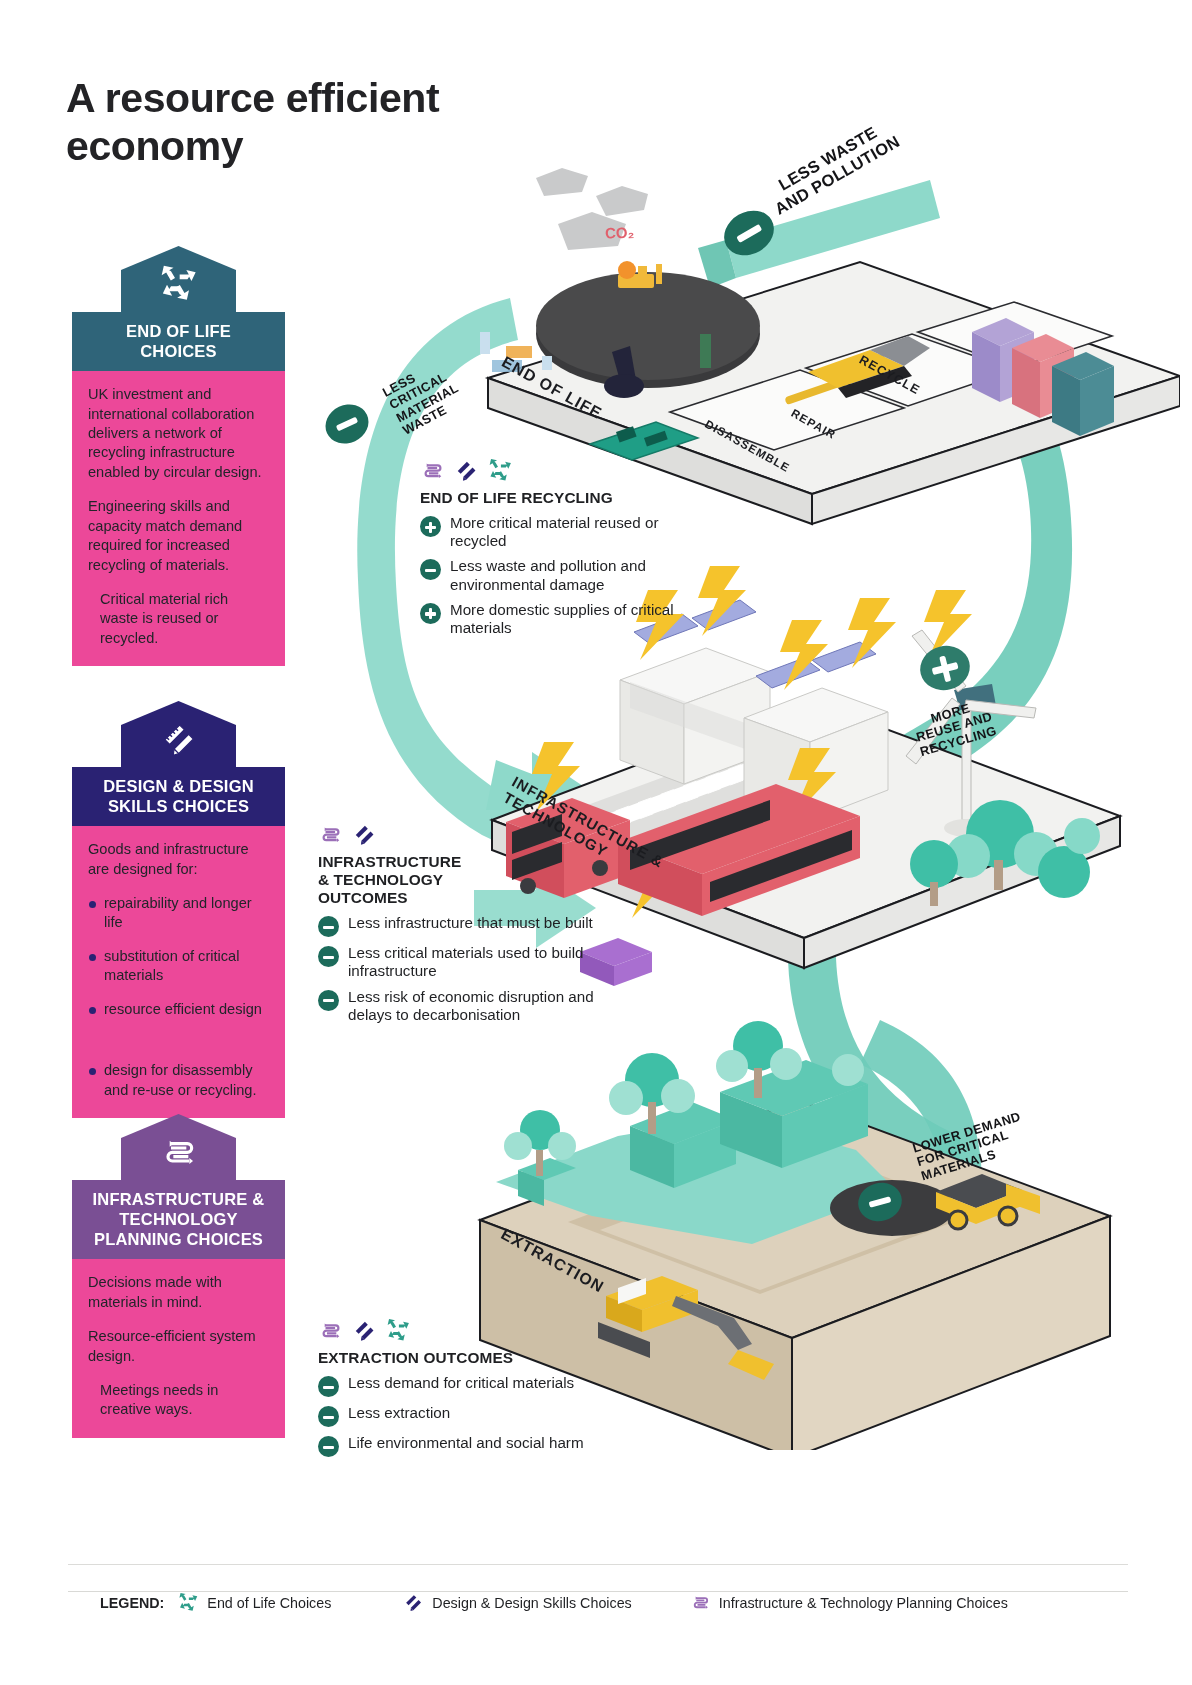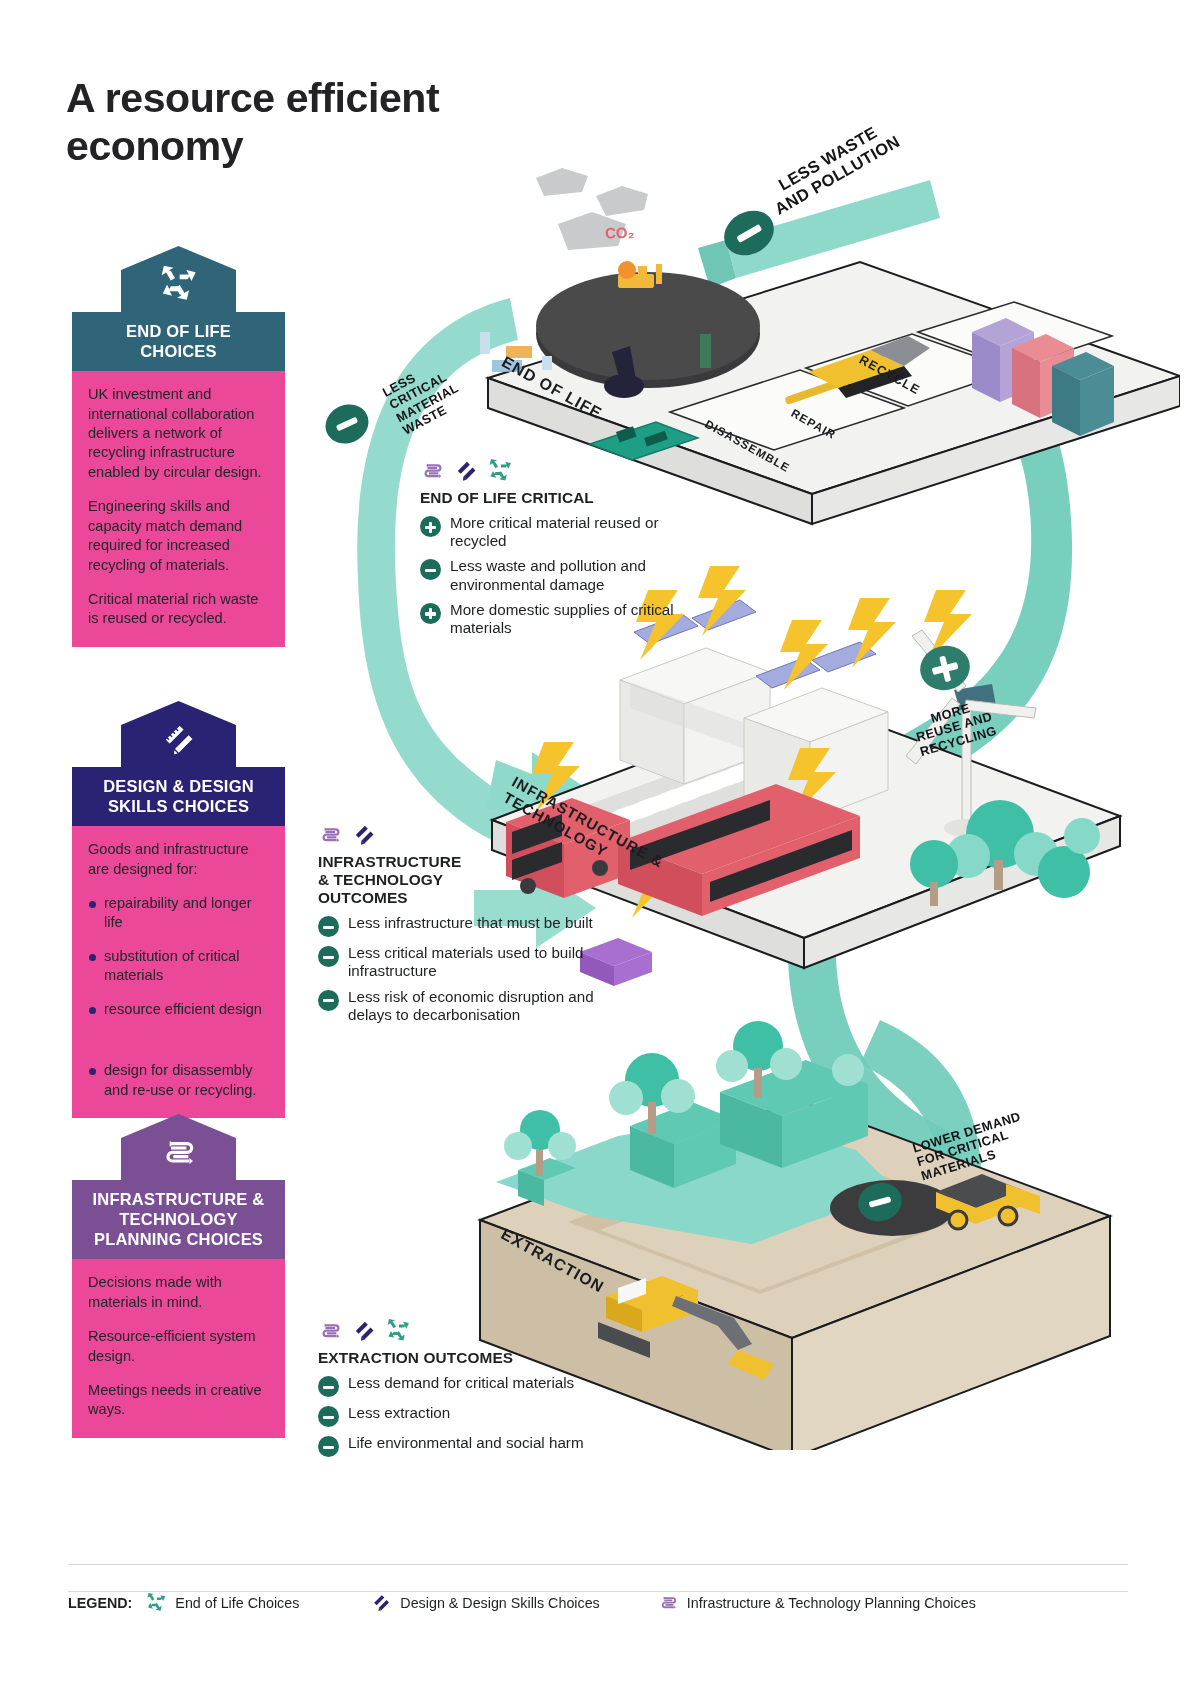--- a/index.html
+++ b/index.html
@@ -31,21 +31,21 @@
   .card .hdr {
     text-align: center; color: #fff; font-weight: 700;
     font-size: 16.5px; line-height: 1.22; letter-spacing: .2px;
     padding: 9px 8px 10px;
   }
   .card .body {
     background: #ec4899; padding: 14px 16px 18px;
     font-size: 14.6px; line-height: 1.33; color: #23242a;
   }
   .card .body p { margin-bottom: 15px; }
-  .card .body p:last-child { margin-bottom: 0; }
+  .card .body p:last-child { margin-bottom: 0; margin-left: 12px; }
   .card .body ul { list-style: none; margin-top: 3px; }
   .card .body li {
     position: relative; padding-left: 16px; margin-bottom: 14px;
   }
   .card .body li:last-child { margin-bottom: 0; margin-top: 42px; }
   .card .body li::before {
     content: ""; position: absolute; left: 1px; top: 7px;
     width: 7px; height: 7px; border-radius: 50%; background: #2a2273;
   }
 
@@ -109,21 +109,21 @@
   #pl-rec  { left: 856px; top: 368px;  font-size: 12.5px; transform: rotate(29deg); }
   #pl-inf  { left: 498px; top: 812px;  font-size: 15px;   transform: rotate(29deg); line-height:1.2; white-space: pre-line;}
   #pl-ext  { left: 495px; top: 1252px; font-size: 16px;   transform: rotate(29deg); }
 
   
   #legend {
     position: absolute; left: 68px; top: 1591px; width: 1060px;
     display: flex; align-items: center;
     border-top: 1px solid #d9d9d6; padding-top: 0;
   }
-  #legend .lbl { font-size: 14.3px; font-weight: 700; color: #1f2023; margin-right: 14px; }
+  #legend .lbl { font-size: 14.3px; font-weight: 700; color: #1f2023; margin-right: 14px; margin-left: 32px; }
   #legend .item { display: flex; align-items: center; }
   #legend .item svg { width: 21px; height: 21px; margin-right: 8px; }
   #legend .item span { font-size: 14.3px; color: #1f2023; }
   #legend .gap1 { width: 72px; } #legend .gap2 { width: 58px; }
   #legend-rule {
     position: absolute; left: 68px; top: 1564px; width: 1060px; height: 1px; background: #dcdcd9;
   }
 </style>
 </head>
 <body>
@@ -484,21 +484,21 @@
           <path d="M9 18 11.8 20.8 8.6 21.8Z"></path>
         </g>
     </svg>
     <svg viewBox="0 0 24 24" fill="#2e9d8a">
       <path d="M7.2 4.3 9.6 8.4 7.1 9.9 4.3 5.1 1.6 6.7 2.9 1 8.7 2.2 6.1 3.7z"></path>
       <path d="M17.1 9.2 12.4 9.2 12.4 6.3 17.9 6.3 16.4 3.6 22 4.9 19.5 10.2 18.1 7.6z"></path>
       <path d="M12.4 18.2 10 14.1 12.5 12.6 15.3 17.4 18 15.8 16.7 21.5 10.9 20.3 13.5 18.8z"></path>
       <path d="M7.2 13.4 11.9 13.4 11.9 16.3 6.4 16.3 7.9 19 2.3 17.7 4.8 12.4 6.2 15z"></path>
     </svg>
   </div>
-  <h3>END OF LIFE CRITICAL</h3>
+  <h3>END OF LIFE RECYCLING</h3>
   <div class="row">
       <span class="pm plus"></span>
       <span class="txt">More critical material reused or recycled</span>
     </div>
   <div class="row">
       <span class="pm"></span>
       <span class="txt">Less waste and pollution and environmental damage</span>
     </div>
   <div class="row">
       <span class="pm plus"></span>

